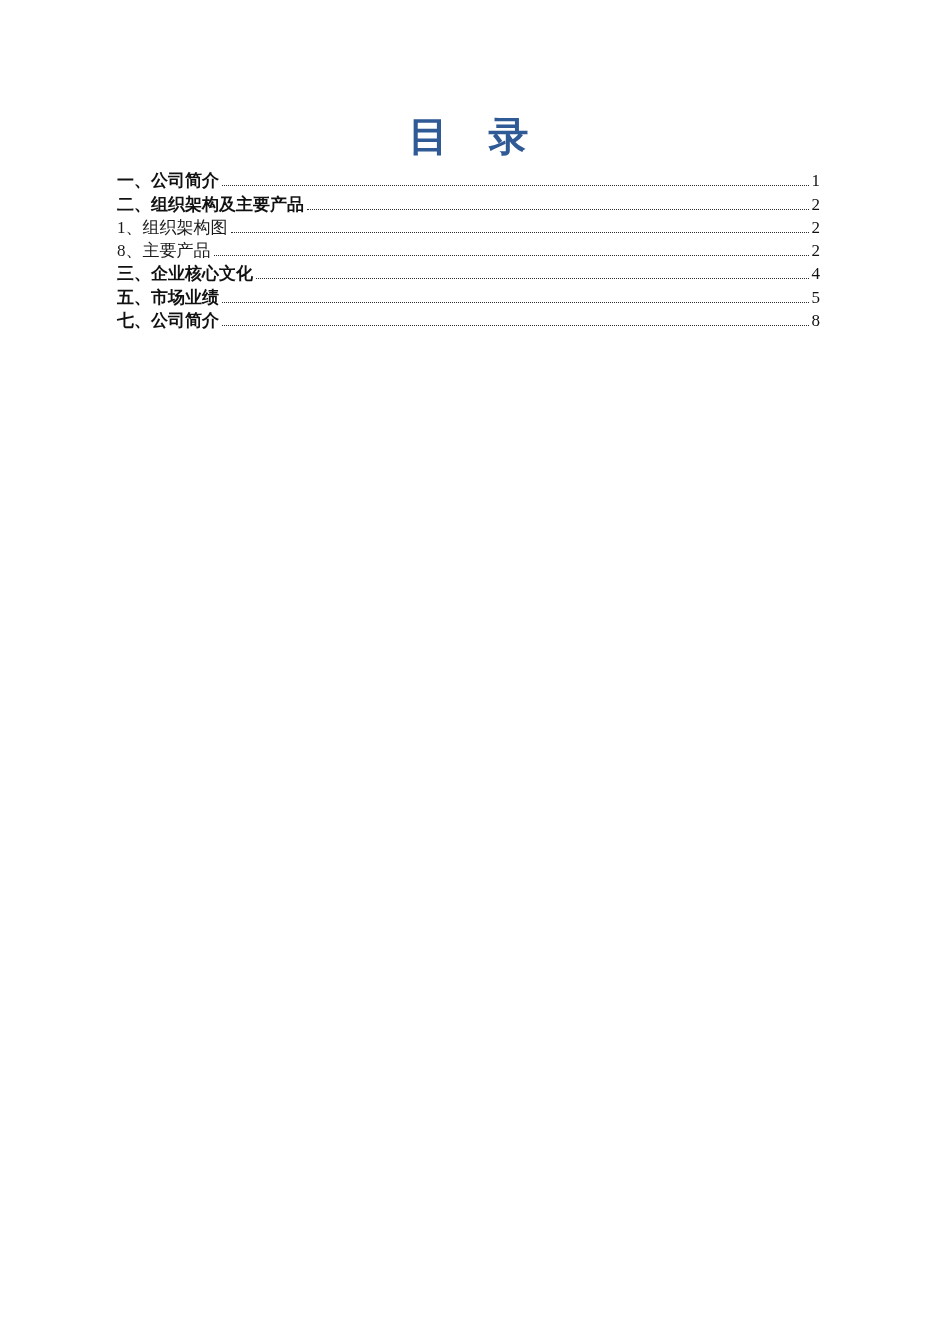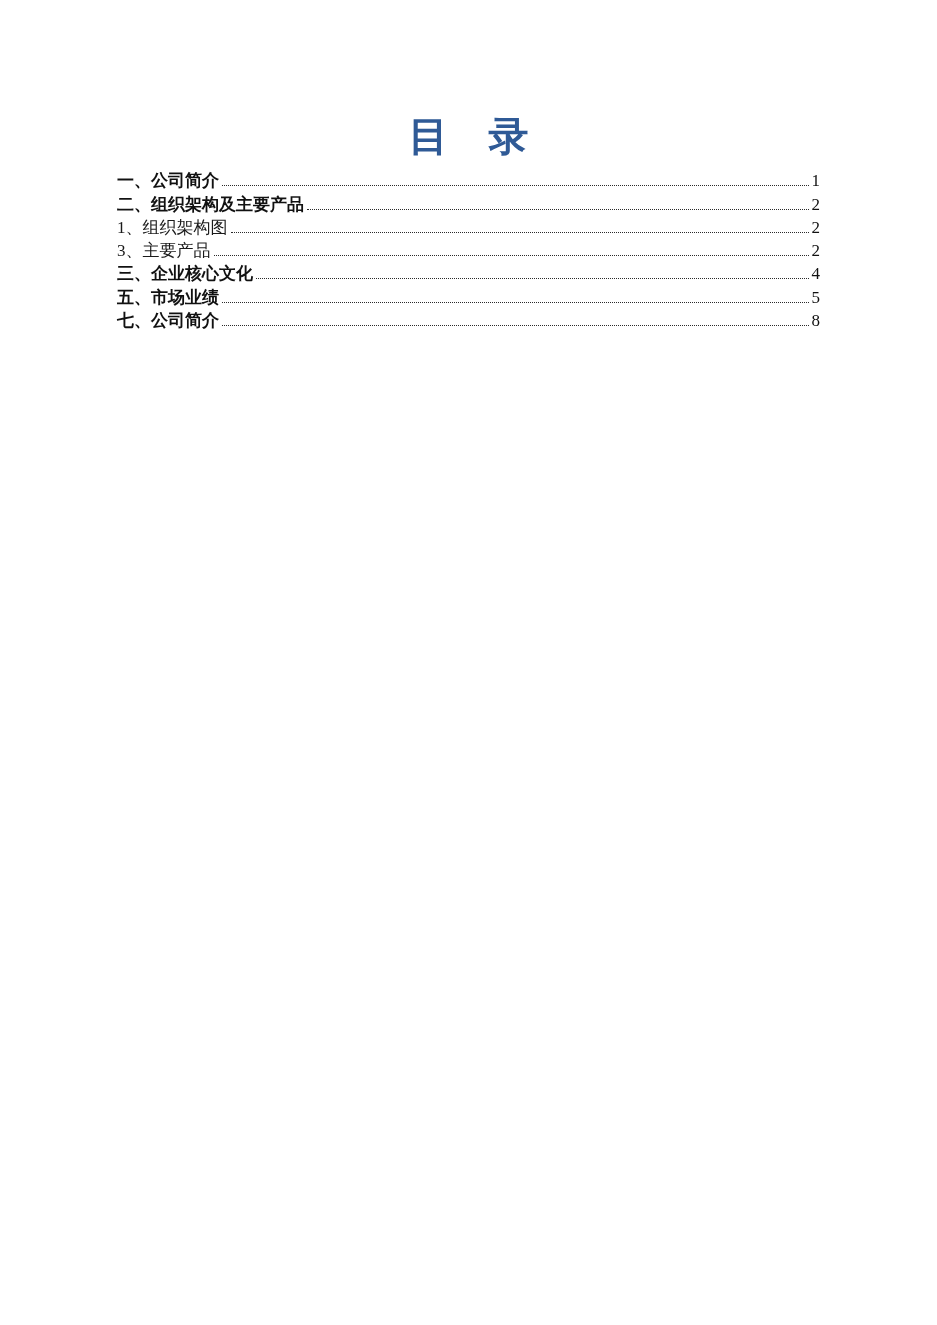--- a/index.html
+++ b/index.html
@@ -88,21 +88,21 @@
       <span class="toc-page">2</span>
     </div>
 
     <div class="toc-row regular">
       <span class="toc-label">1、组织架构图</span>
       <span class="toc-leader"></span>
       <span class="toc-page">2</span>
     </div>
 
     <div class="toc-row regular">
-      <span class="toc-label">3、主要产品</span>
+      <span class="toc-label">8、主要产品</span>
       <span class="toc-leader"></span>
       <span class="toc-page">2</span>
     </div>
 
     <div class="toc-row bold">
       <span class="toc-label">三、企业核心文化</span>
       <span class="toc-leader"></span>
       <span class="toc-page">4</span>
     </div>
 

